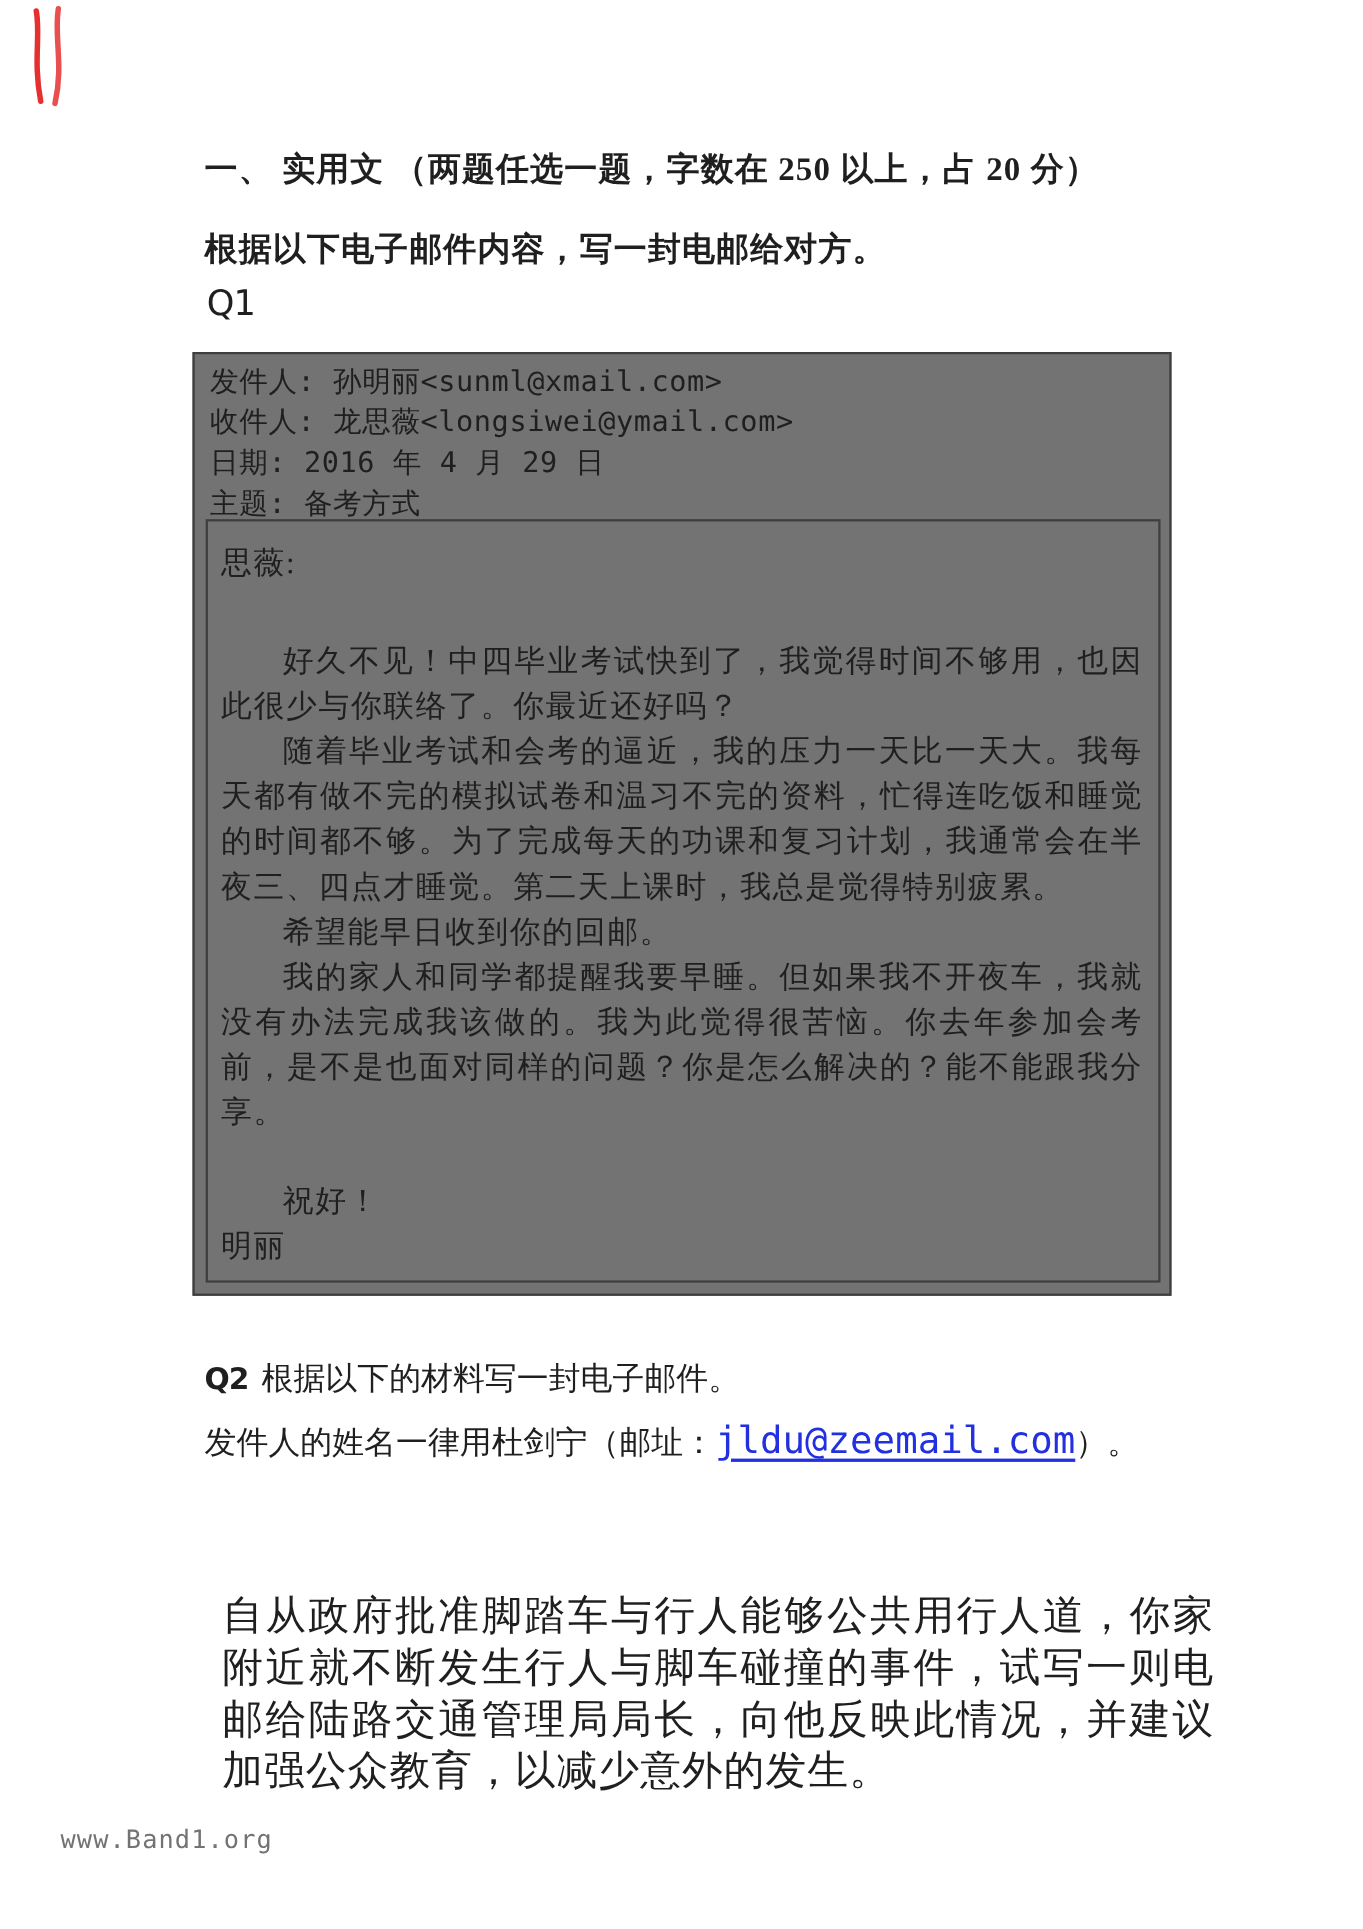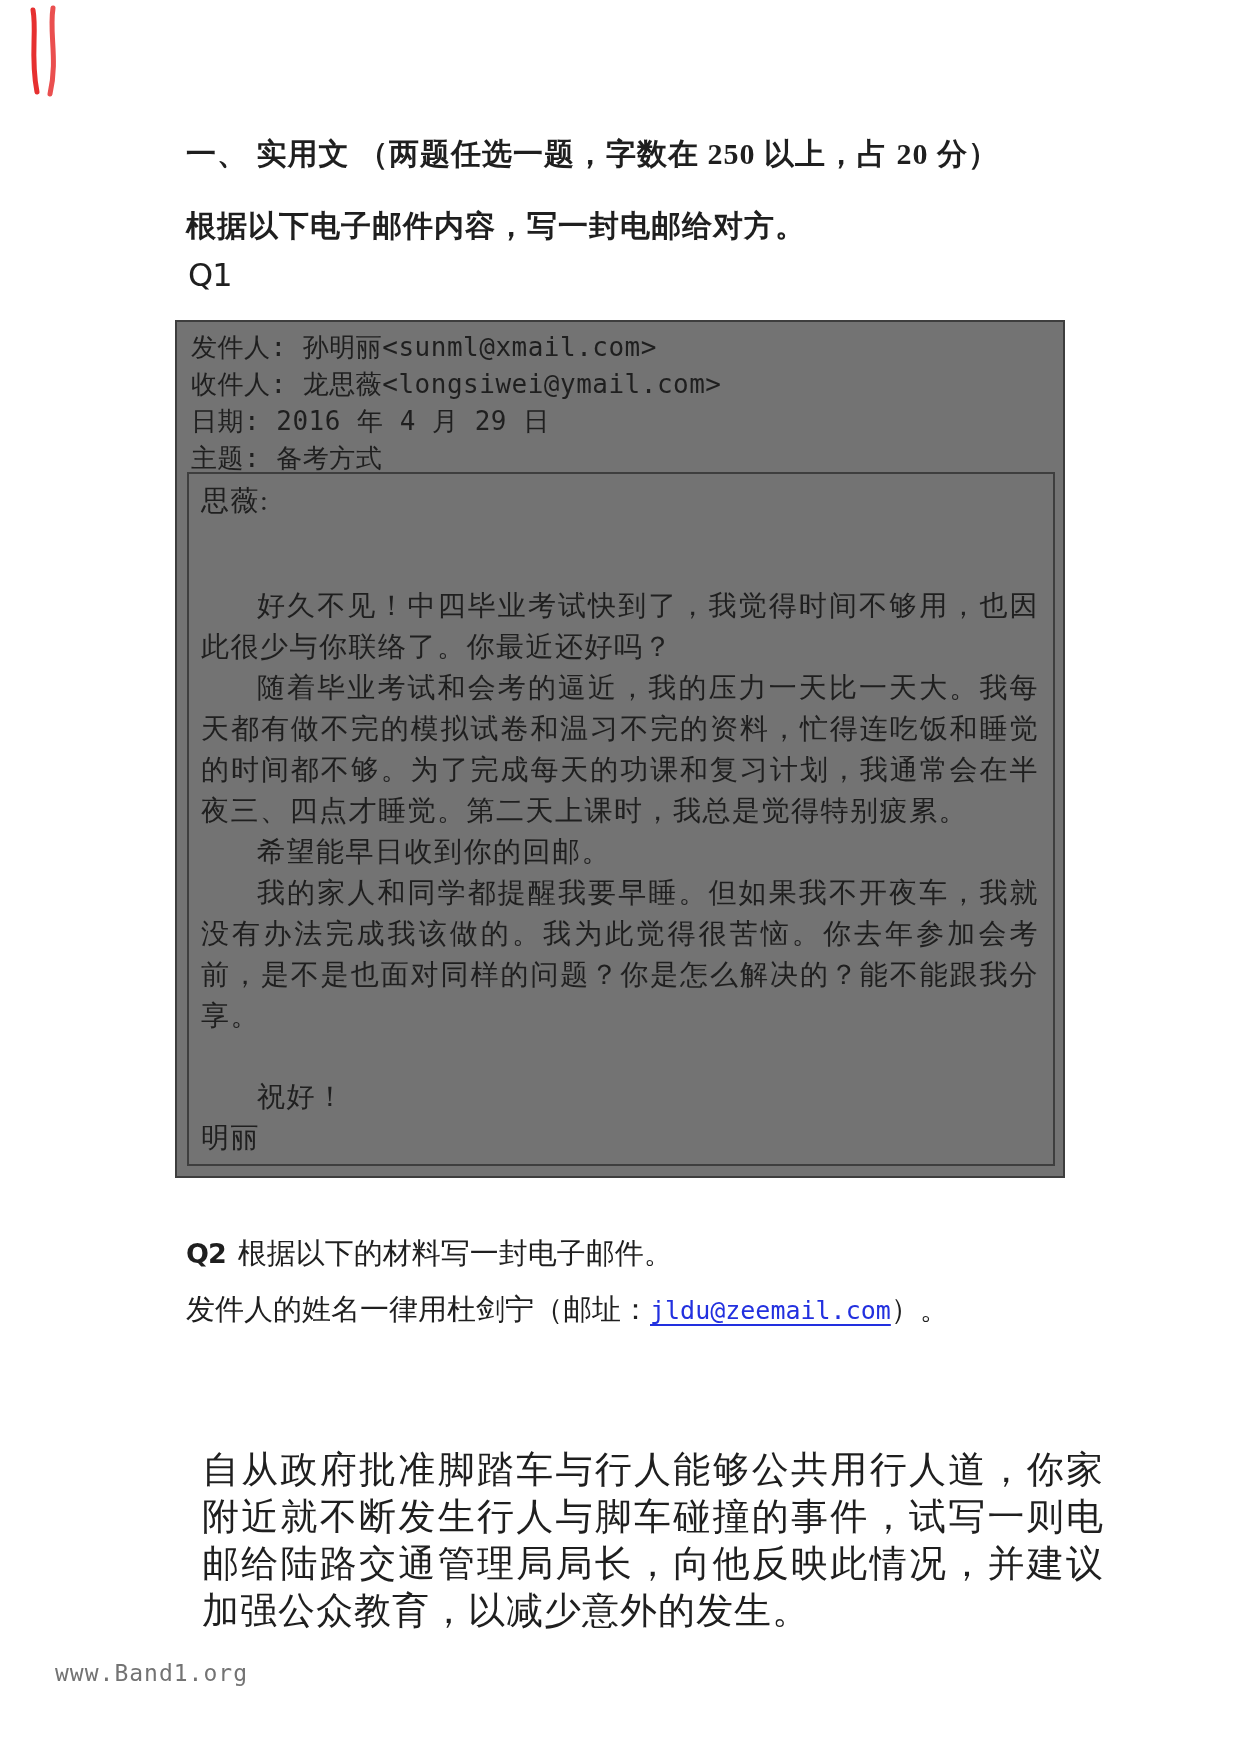--- a/index.html
+++ b/index.html
@@ -76,33 +76,33 @@
     white-space: nowrap;
   }
   .email-inner {
     position: absolute;
     left: 10px;
     top: 150px;
     width: 868px;
     height: 694px;
     border: 2px solid #3e3e3e;
     box-sizing: border-box;
-    padding: 6px 14px 0 12px;
+    padding: 18px 14px 0 12px;
     font-size: 28px;
     line-height: 41px;
     letter-spacing: 1.5px;
     text-align: justify;
     overflow: hidden;
   }
   .para {
     margin: 0;
     text-indent: 2em;
   }
   .p-gap {
-    margin-top: 64px;
+    margin-top: 48px;
   }
   .closing {
     margin-top: 40px;
     text-indent: 2em;
   }
   .q2-row {
     position: absolute;
     left: 186px;
     top: 1234px;
     font-size: 29px;
@@ -124,21 +124,21 @@
   }
   .q2-line2 {
     position: absolute;
     left: 186px;
     top: 1346px;
     font-size: 29px;
     white-space: nowrap;
   }
   .email-link {
     font-family: "DejaVu Sans Mono", monospace;
-    font-size: 25px;
+    font-size: 34px;
     color: #2230df;
     text-decoration: underline;
     text-underline-offset: 5px;
     cursor: pointer;
   }
   .task {
     position: absolute;
     left: 186px;
     top: 1430px;
     width: 902px;

